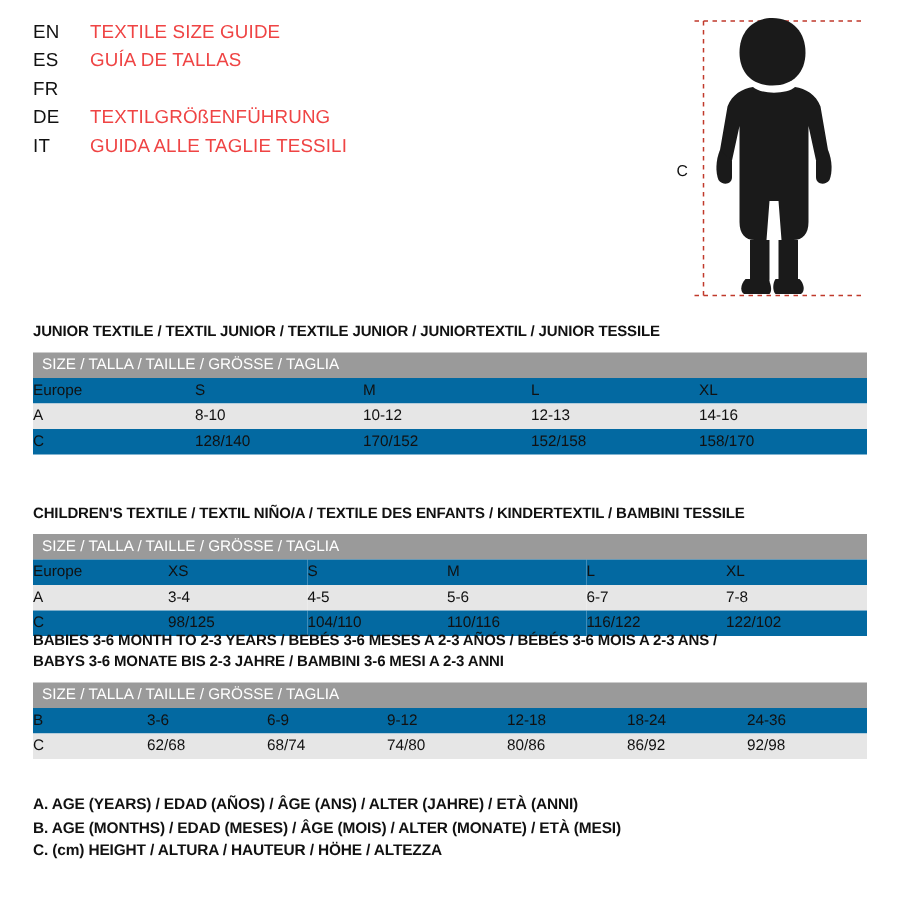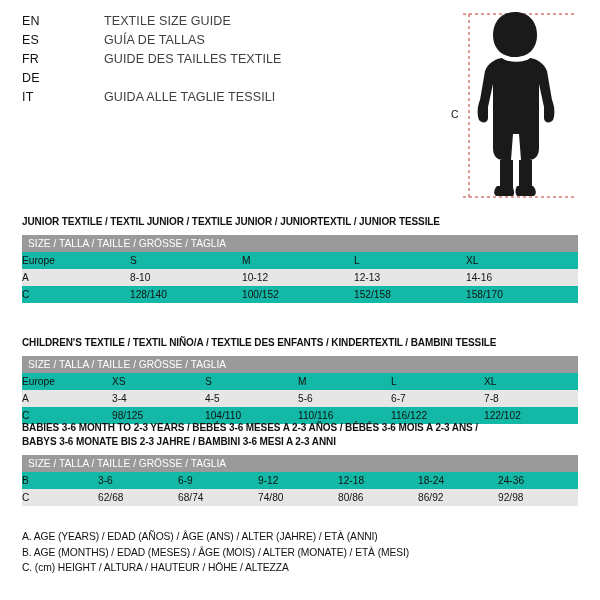--- a/index.html
+++ b/index.html
@@ -37,22 +37,21 @@
   }
   .header-lang {
     width: 38px;
     font-size: 12.5px;
     letter-spacing: 0.2px;
     color: #111;
   }
   .header-title {
     font-size: 12.5px;
     letter-spacing: 0.1px;
-    color: #404040;
-    margin-left: 44px;
+    color: #ef4444;
   }
 
   
   .figure {
     position: absolute;
     left: 455px;
     top: 8px;
     width: 130px;
     height: 195px;
   }
@@ -98,59 +97,60 @@
     font-weight: normal;
     height: 17px;
   }
   tr.head-row td.head-span {
     padding-left: 6px;
   }
   tr.alt td {
     background: #e6e6e6;
   }
   tr.plain td {
-    background: #14b8a6;
+    background: #0369a1;
   }
   td.c0 { padding-left: 6px; }
   td.cell { padding-left: 4px; }
 
   
   .footnotes {
     position: absolute;
     left: 22px;
     top: 529px;
     width: 560px;
   }
   .footnote {
     font-size: 10.3px;
     color: #111;
     line-height: 15.5px;
     letter-spacing: -0.1px;
+    font-weight: bold;
   }
 </style>
 </head>
 <body>
 
 <div class="page">
 
   <div class="header">
     <div class="header-row">
       <div class="header-lang">EN</div>
       <div class="header-title">TEXTILE SIZE GUIDE</div>
     </div>
     <div class="header-row">
       <div class="header-lang">ES</div>
       <div class="header-title">GUÍA DE TALLAS</div>
     </div>
     <div class="header-row">
       <div class="header-lang">FR</div>
-      <div class="header-title">GUIDE DES TAILLES TEXTILE</div>
     </div>
     <div class="header-row">
       <div class="header-lang">DE</div>
+      <div class="header-title">TEXTILGRÖßENFÜHRUNG</div>
     </div>
     <div class="header-row">
       <div class="header-lang">IT</div>
       <div class="header-title">GUIDA ALLE TAGLIE TESSILI</div>
     </div>
   </div>
 
   <div class="figure">
     <svg width="130" height="195" viewBox="0 0 130 195">
 
@@ -206,21 +206,21 @@
         <tr class="alt">
           <td class="c0">A</td>
           <td class="cell">8-10</td>
           <td class="cell">10-12</td>
           <td class="cell">12-13</td>
           <td class="cell">14-16</td>
         </tr>
         <tr class="plain">
           <td class="c0">C</td>
           <td class="cell">128/140</td>
-          <td class="cell">100/152</td>
+          <td class="cell">170/152</td>
           <td class="cell">152/158</td>
           <td class="cell">158/170</td>
         </tr>
       </tbody>
     </table>
   </div>
 
   <div class="section" style="top:336px;">
     <div class="section-title">CHILDREN'S TEXTILE / TEXTIL NIÑO/A / TEXTILE DES ENFANTS / KINDERTEXTIL / BAMBINI TESSILE</div>
     <table class="size-table">

